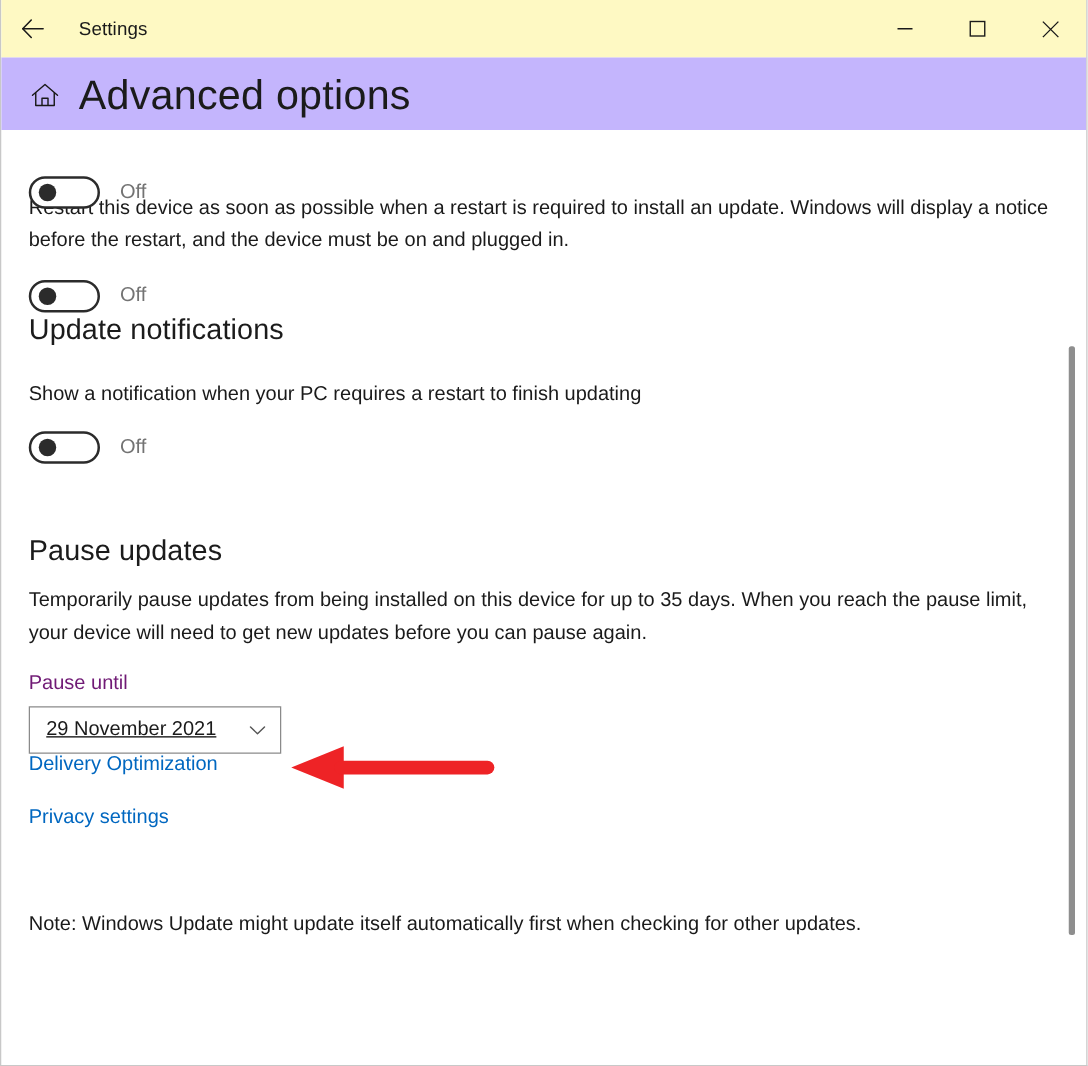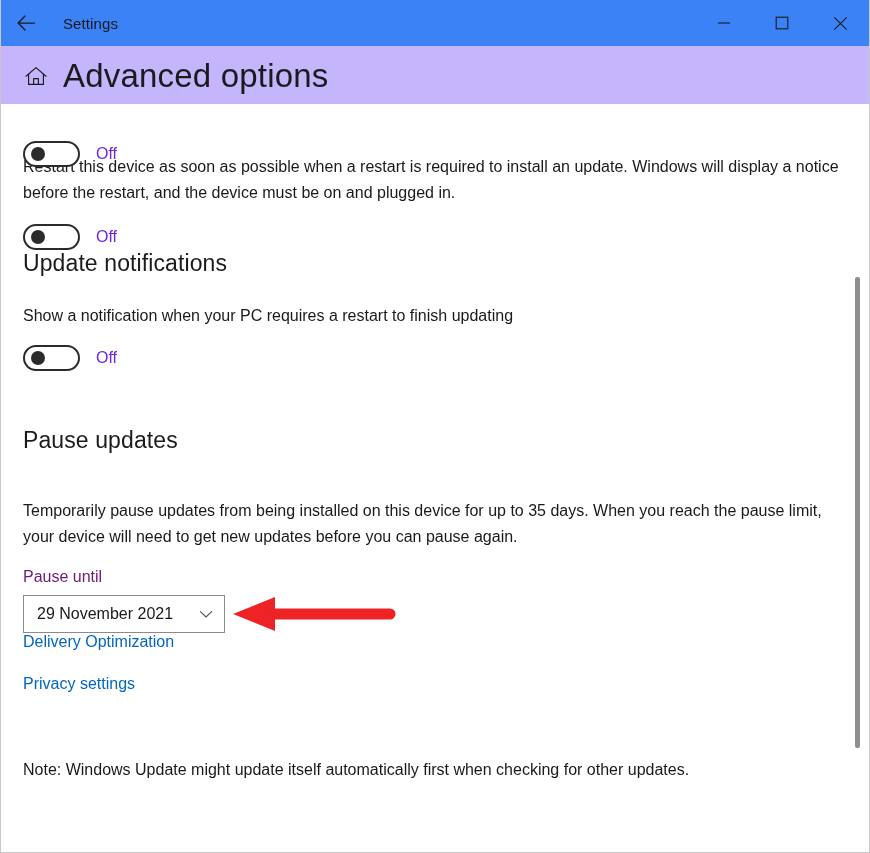--- a/index.html
+++ b/index.html
@@ -22,21 +22,21 @@
     background: #ffffff;
     border: 1px solid #c8c8c8;
     border-top: none;
     overflow: hidden;
   }
 
   
   .titlebar {
     position: relative;
     height: 46px;
-    background: #3b82f6;
+    background: #fef9c3;
     display: flex;
     align-items: center;
   }
   .back-btn {
     width: 46px;
     height: 46px;
     display: flex;
     align-items: center;
     justify-content: center;
     margin-left: 2px;
@@ -118,21 +118,21 @@
   }
   .toggle .knob {
     width: 14px;
     height: 14px;
     border-radius: 50%;
     background: #2b2b2b;
     margin-left: 6px;
   }
   .toggle-label {
     font-size: 16px;
-    color: #6d28d9;
+    color: #737373;
   }
 
   
   .clipped-row {
     position: absolute;
     top: -13px;
     left: 22px;
     display: flex;
     align-items: center;
     gap: 16px;
@@ -285,25 +285,25 @@
 
     <div class="toggle-row" style="margin-top:16px;">
       <div class="toggle">
         <span class="knob"></span>
       </div>
       <span class="toggle-label">Off</span>
     </div>
 
     <h2 class="section-title" style="margin-top:56px;">Pause updates</h2>
 
-    <p class="body-text" style="margin-top:44px;">Temporarily pause updates from being installed on this device for up to 35 days. When you reach the pause limit, your device will need to get new updates before you can pause again.</p>
+    <p class="body-text" style="margin-top:14px;">Temporarily pause updates from being installed on this device for up to 35 days. When you reach the pause limit, your device will need to get new updates before you can pause again.</p>
 
     <div class="field-label" style="margin-top:18px;">Pause until</div>
 
-    <div class="dropdown" style="margin-top:9px;">
+    <div class="dropdown" style="margin-top:9px;text-decoration:underline;">
       <span class="dropdown-value">29 November 2021</span>
       <svg class="chev" width="16" height="16" viewBox="0 0 16 16">
         <path d="M2.4 5.6 L8 11 L13.6 5.6" fill="none" stroke="#555555" stroke-width="1.15" stroke-linecap="round" stroke-linejoin="round"></path>
       </svg>
     </div>
 
     <div style="">
       <a class="link" href="#">Delivery Optimization</a>
     </div>
     <div style="margin-top:24px;">

